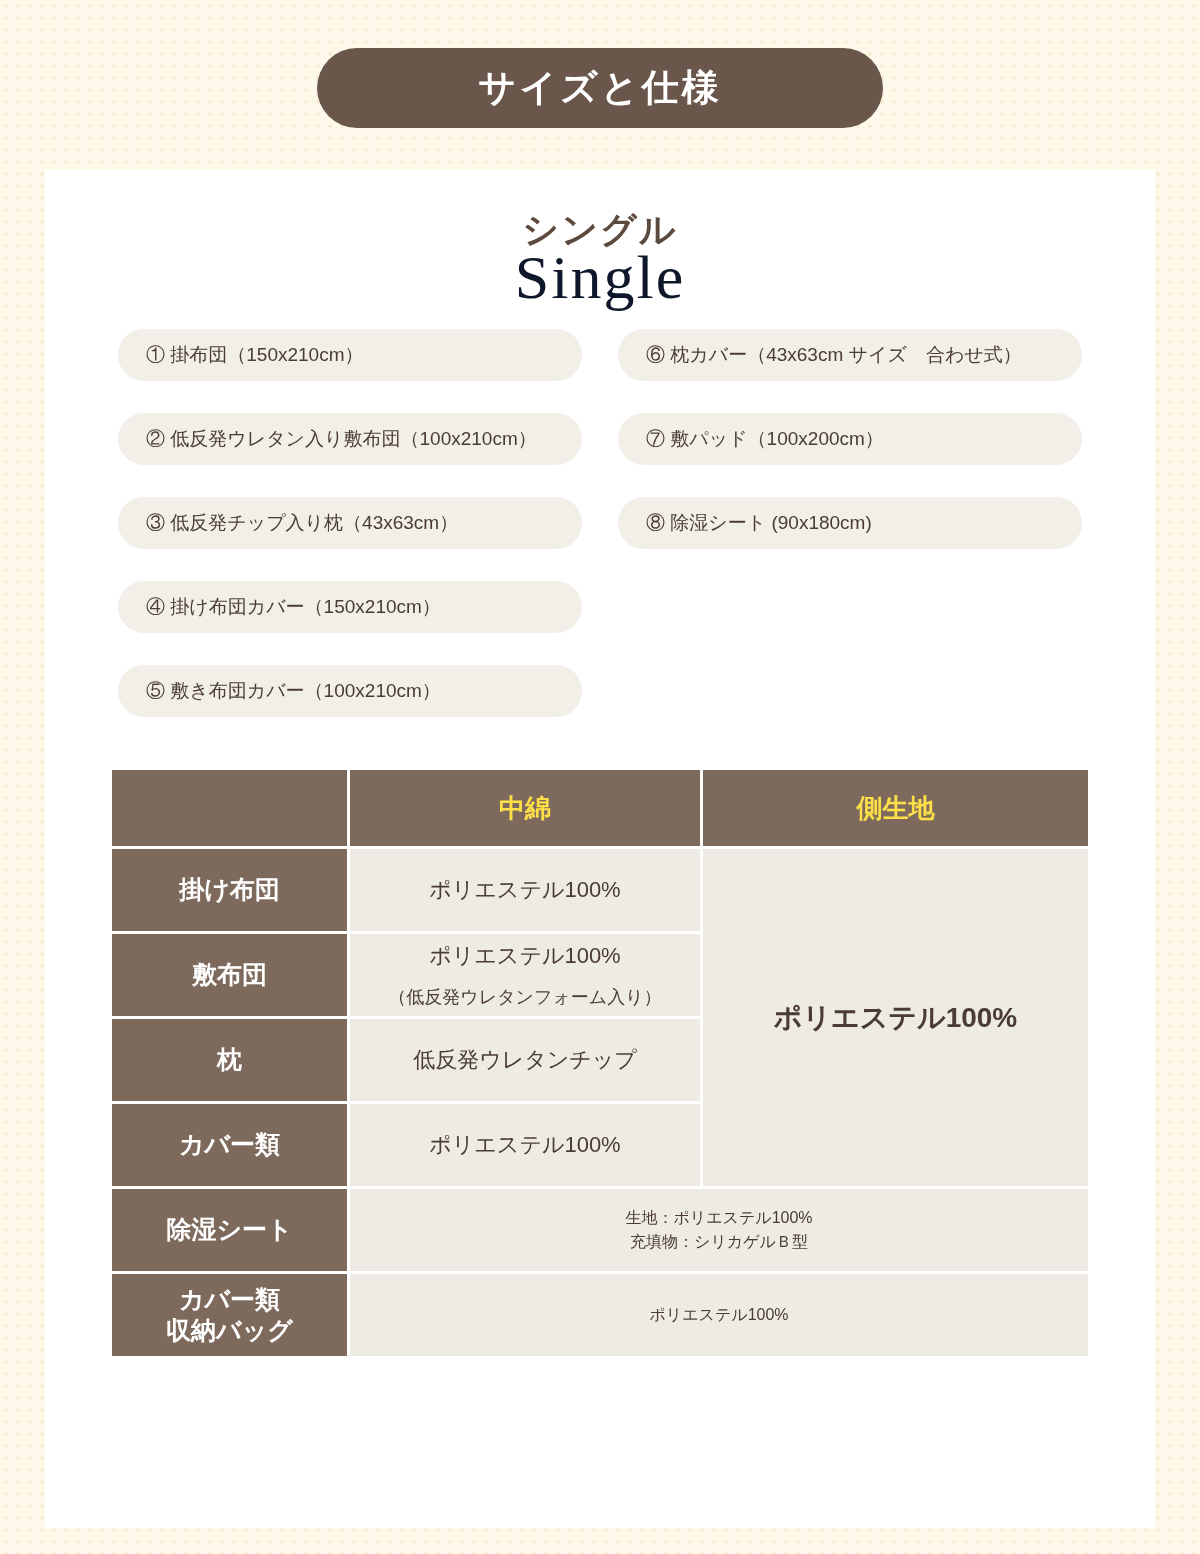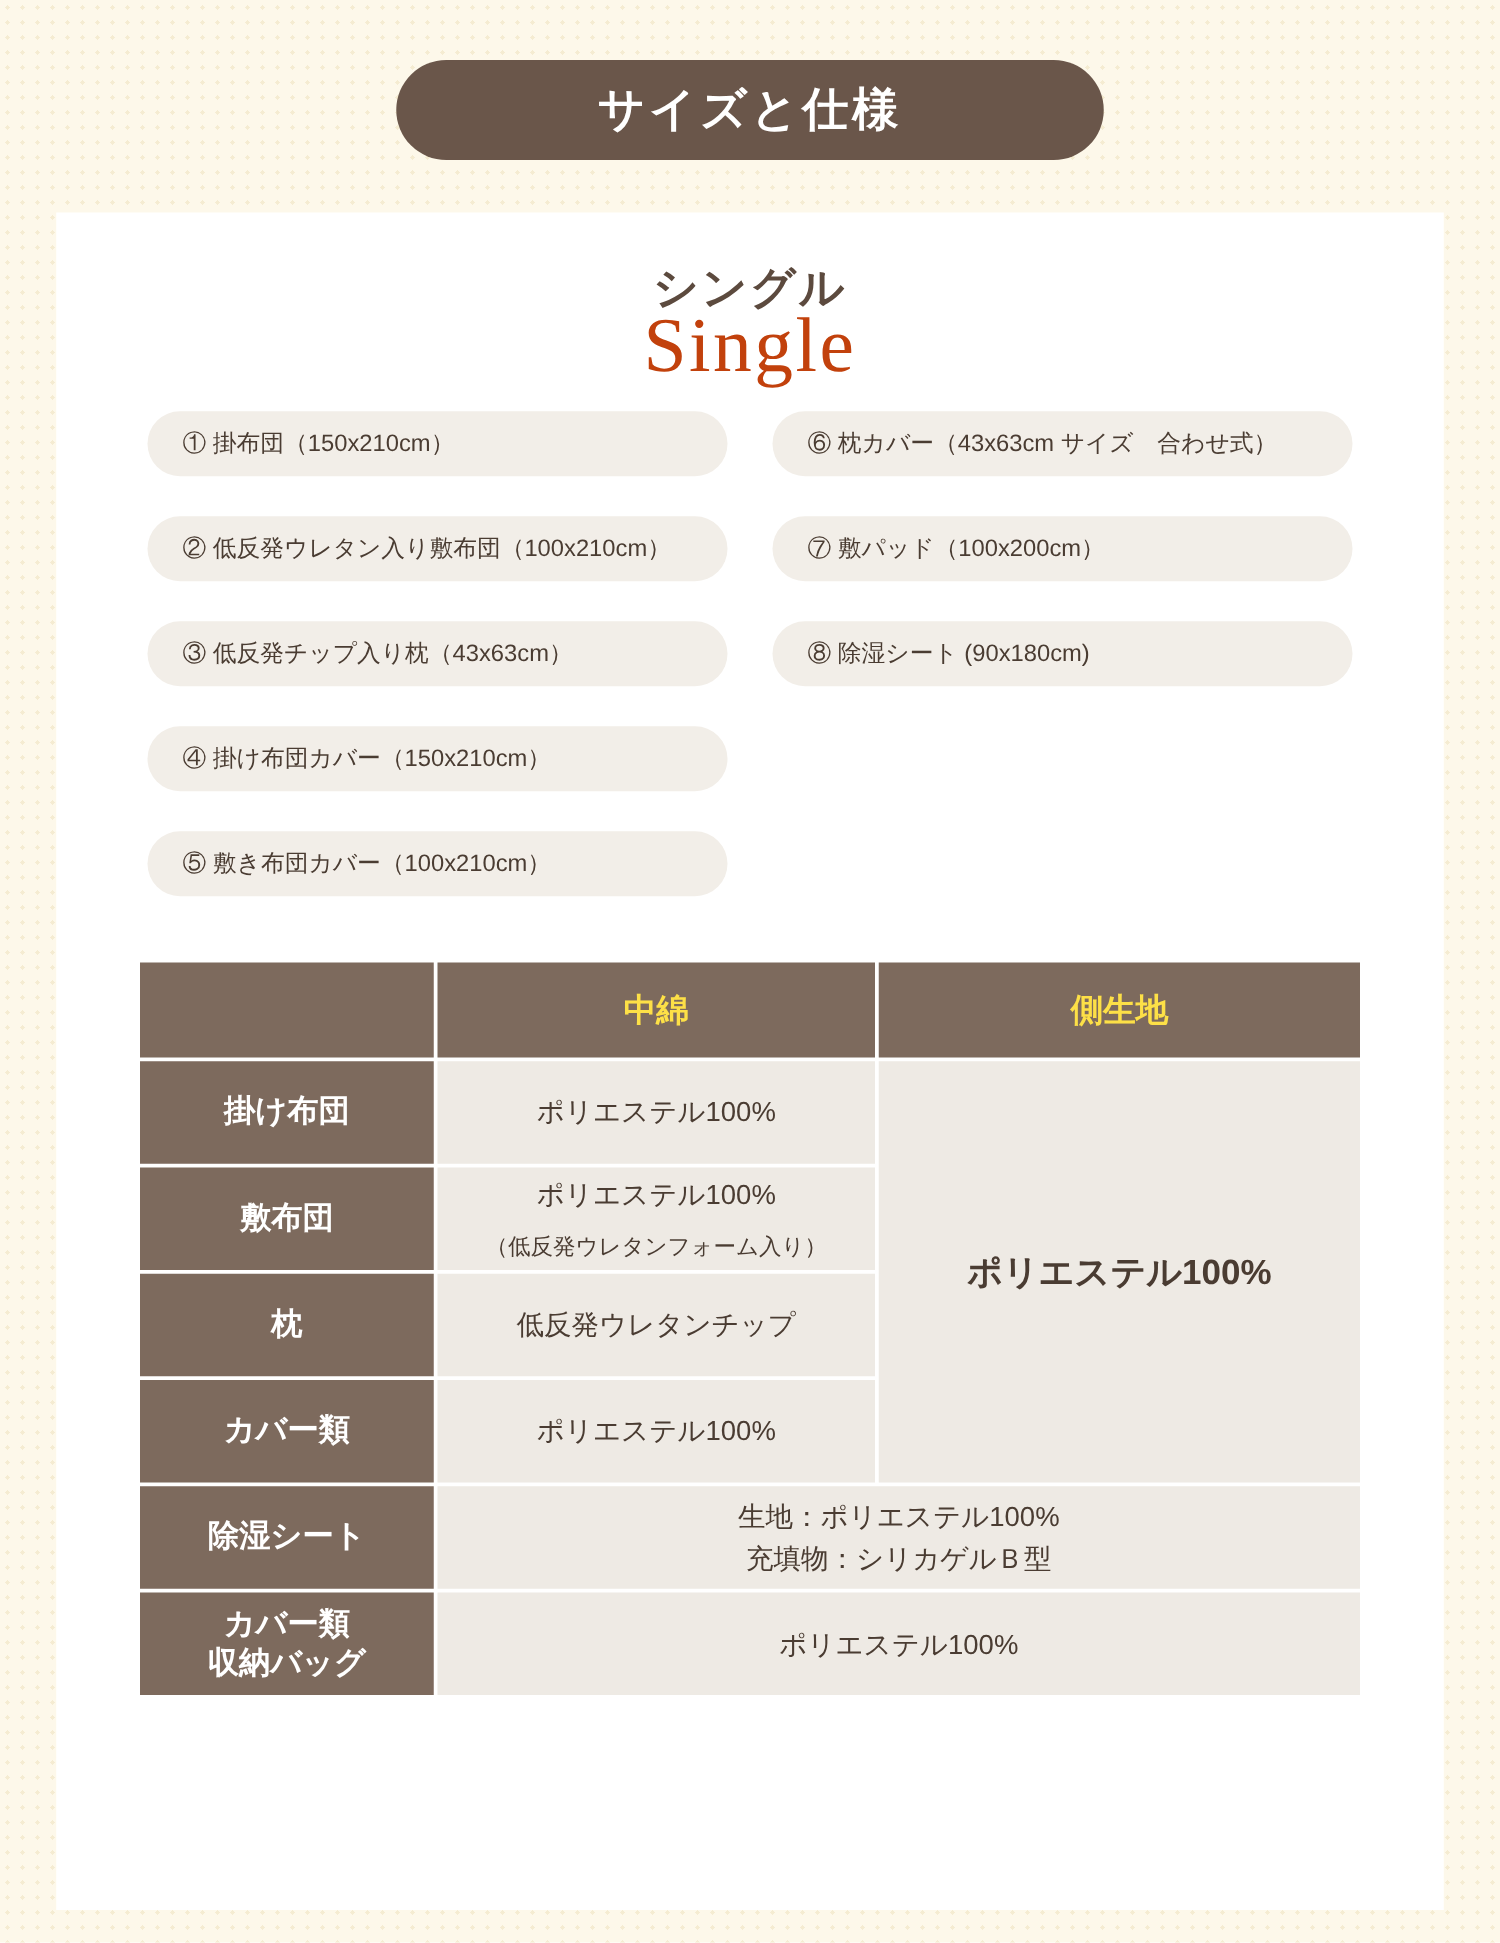--- a/index.html
+++ b/index.html
@@ -62,21 +62,21 @@
     margin-top: 38px;
   }
   .heading-sub {
     position: absolute;
     top: 38px;
     left: 0;
     right: 0;
     text-align: center;
     font-family: "Liberation Serif", serif;
     font-size: 62px;
-    color: #c2410c;
+    color: #0f172a;
     letter-spacing: 2px;
     line-height: 1;
   }
   .heading-main {
     position: absolute;
     top: 0px;
     left: 0;
     right: 0;
     text-align: center;
     font-size: 36px;
@@ -156,21 +156,21 @@
   }
   .cell-side {
     background: #eeeae4;
     color: #4a3c32;
     font-size: 28px;
     font-weight: bold;
   }
   .cell-wide {
     background: #eeeae4;
     color: #4a3c32;
-    font-size: 22px;
+    font-size: 16px;
     line-height: 1.5;
   }
 </style>
 </head>
 <body>
 
 <div class="page">
 
   <div class="title-pill">
     <span>サイズと仕様</span>

